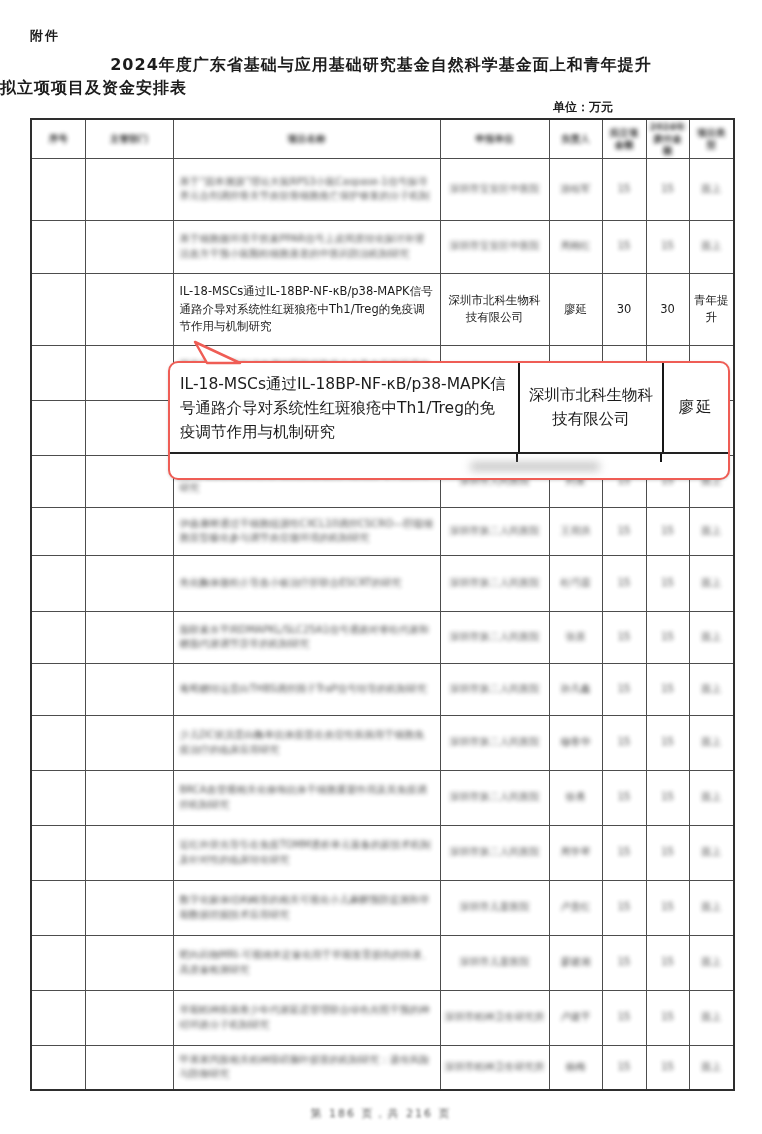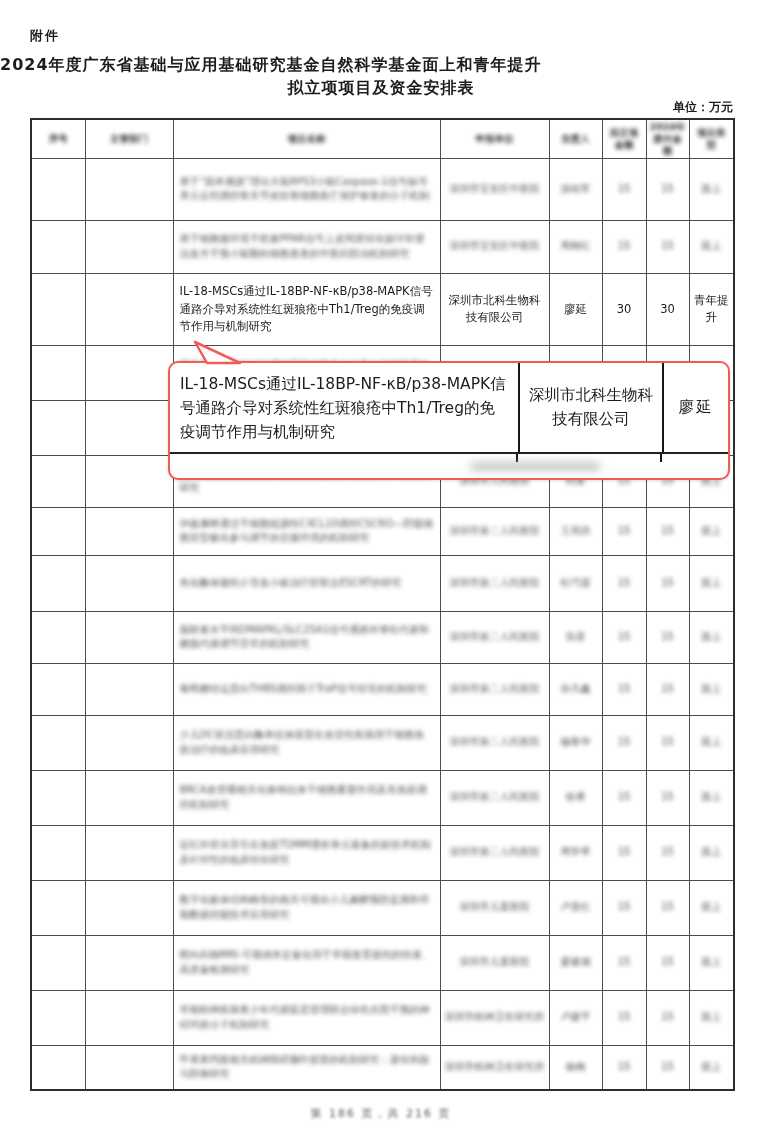--- a/index.html
+++ b/index.html
@@ -1,22 +1,22 @@
 <!DOCTYPE html>
 <html><head>
 <meta charset="utf-8">
 <style>
   html,body{margin:0;padding:0;background:#e9e9e9;}
   .page{position:relative;width:762px;height:1134px;background:#ffffff;overflow:hidden;
         font-family:"DejaVu Sans",sans-serif;color:#1c1c1c;}
   
   .attachment{position:absolute;left:30px;top:27px;font-size:13px;font-weight:bold;letter-spacing:2px;}
-  .title1{position:absolute;left:0;top:55px;width:762px;text-align:left;font-size:16px;font-weight:bold;letter-spacing:1px;}
-  .title2{position:absolute;left:0;top:78px;width:762px;text-align:center;font-size:16px;font-weight:bold;letter-spacing:1px;}
-  .unit-note{position:absolute;left:433px;top:99px;width:300px;text-align:right;font-size:12px;font-weight:bold;}
+  .title1{position:absolute;left:0;top:55px;width:762px;text-align:center;font-size:16px;font-weight:bold;letter-spacing:1px;}
+  .title2{position:absolute;left:0;top:78px;width:762px;text-align:left;font-size:16px;font-weight:bold;letter-spacing:1px;}
+  .unit-note{position:absolute;left:433px;top:99px;width:300px;text-align:center;font-size:12px;font-weight:bold;}
   .footer{position:absolute;left:0;top:1106px;width:762px;text-align:center;font-size:11px;color:#333;letter-spacing:2px;}
   
   table.grid{position:absolute;left:30px;top:118px;width:703px;border-collapse:collapse;table-layout:fixed;
              border:2px solid #2e2e2e;background:#fff;}
   .grid td,.grid th{border:1px solid #4d4d4d;padding:1px 3px;vertical-align:middle;text-align:center;
                     overflow:hidden;font-weight:normal;}
   .grid th{font-size:9.5px;font-weight:bold;line-height:1.25;}
   .grid thead tr{height:35px;}
   .c-name{text-align:left !important;padding:2px 6px !important;}
   .row-blur{font-size:10px;line-height:1.45;color:#222;}

